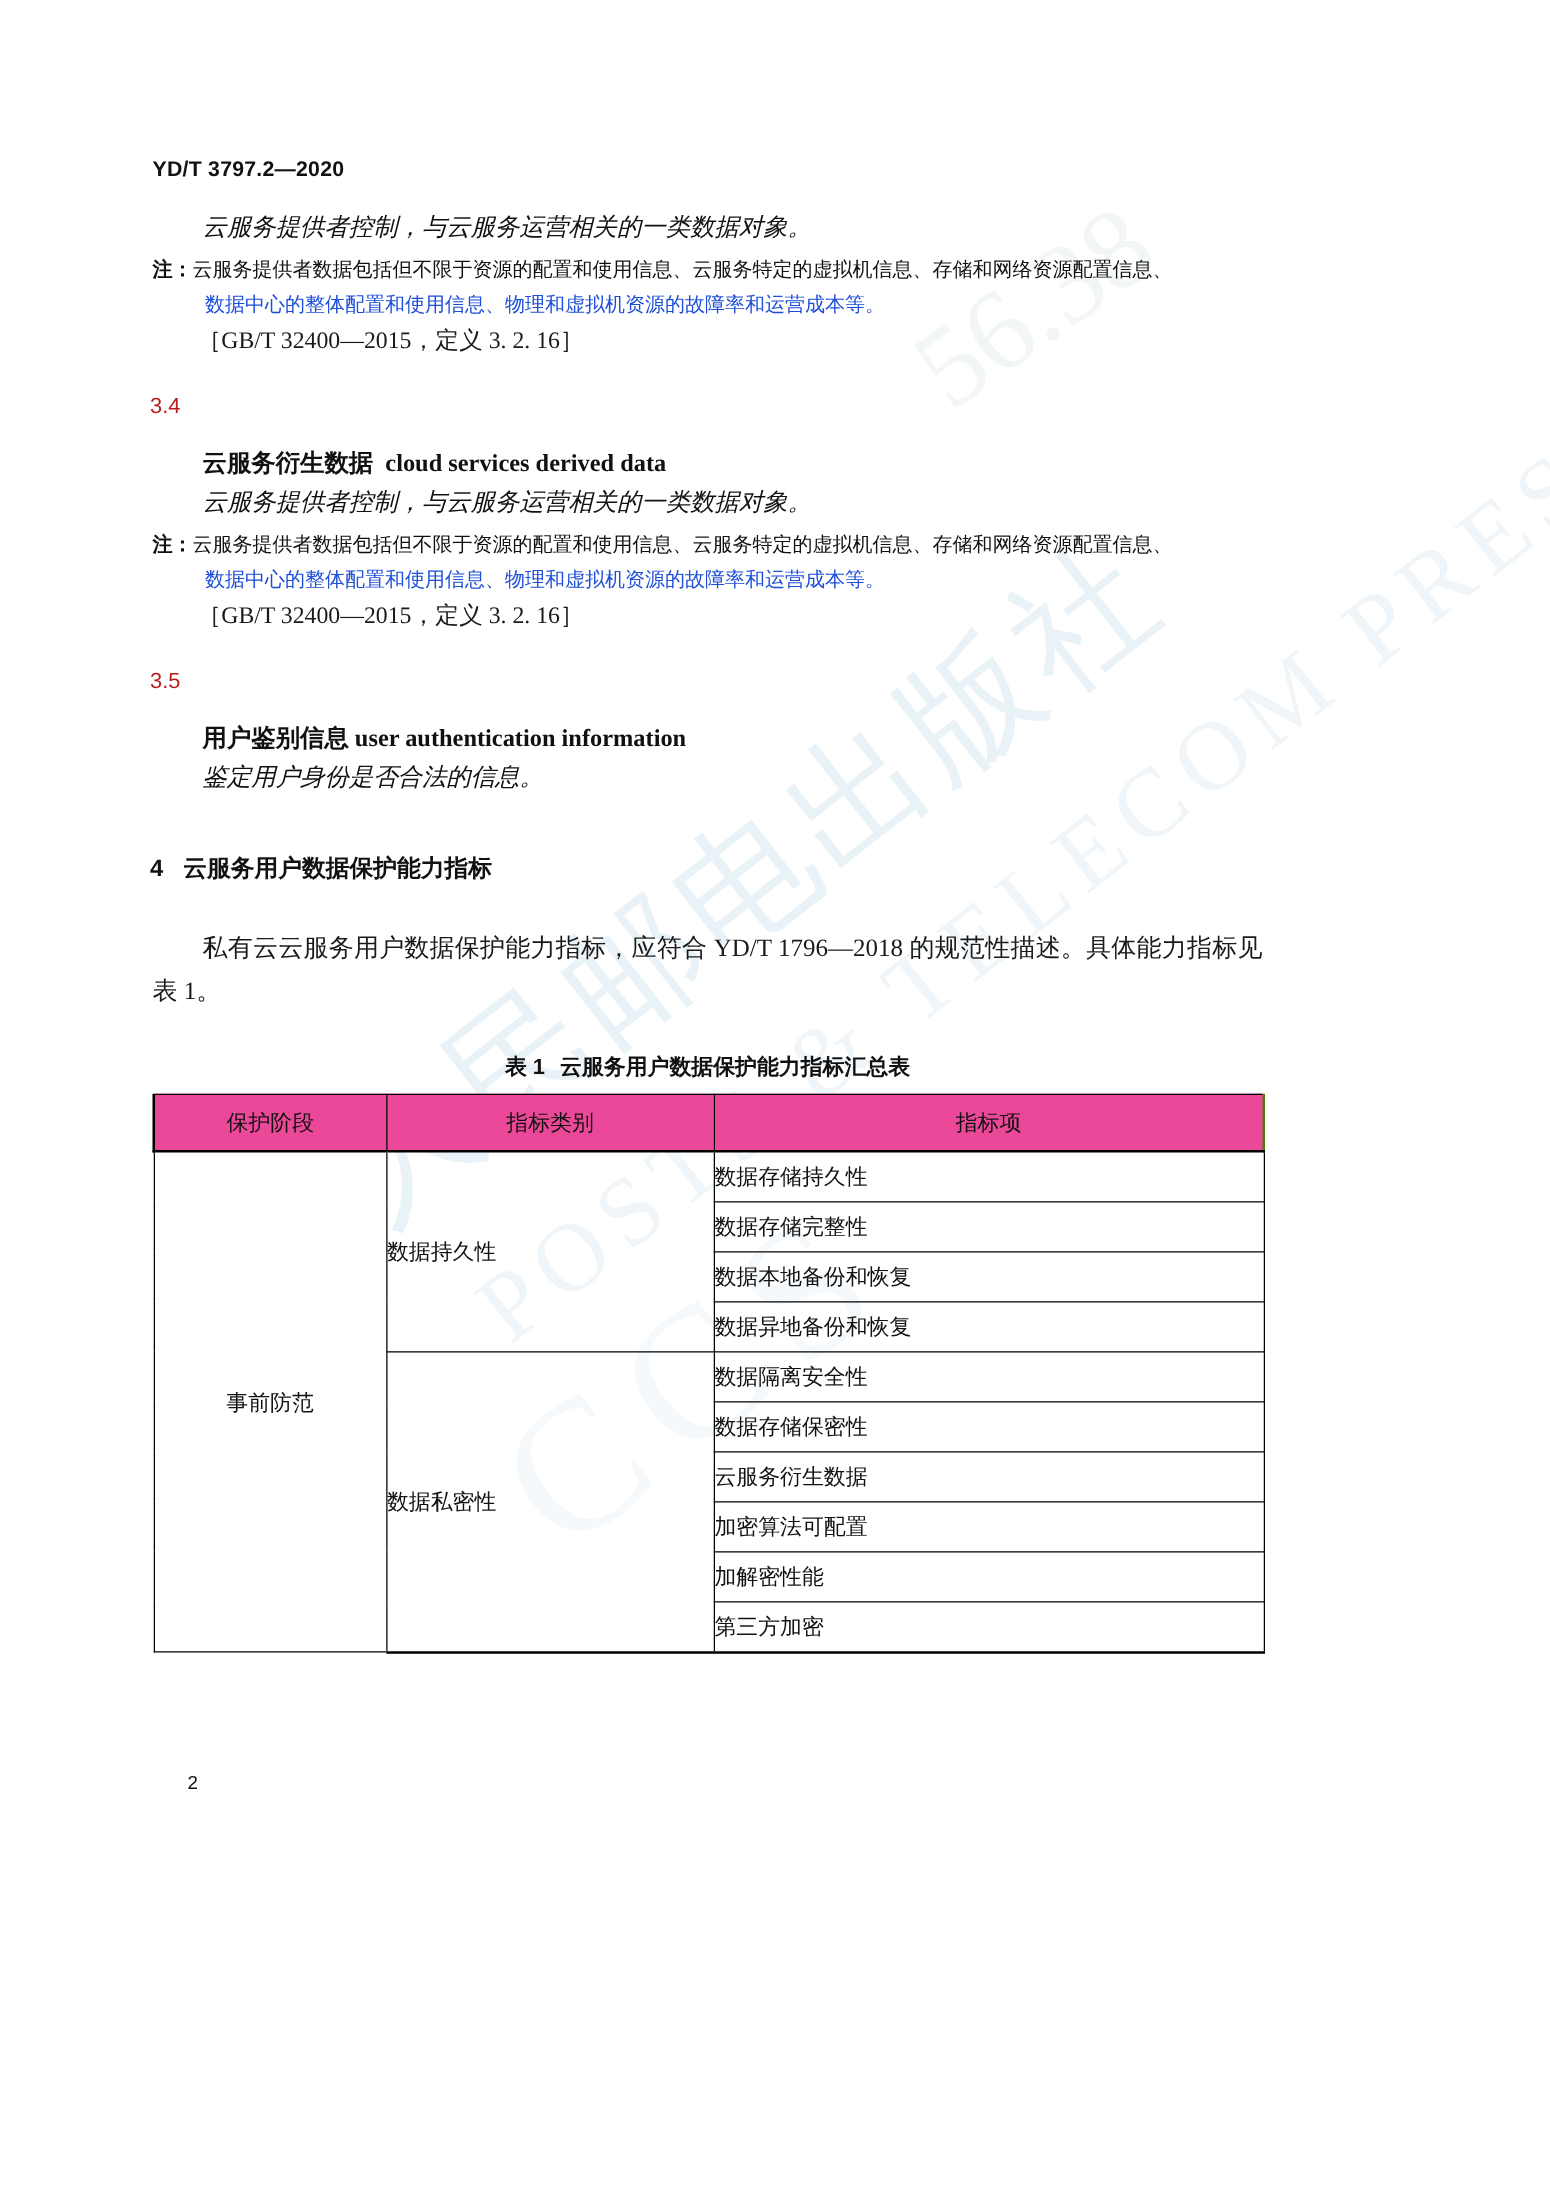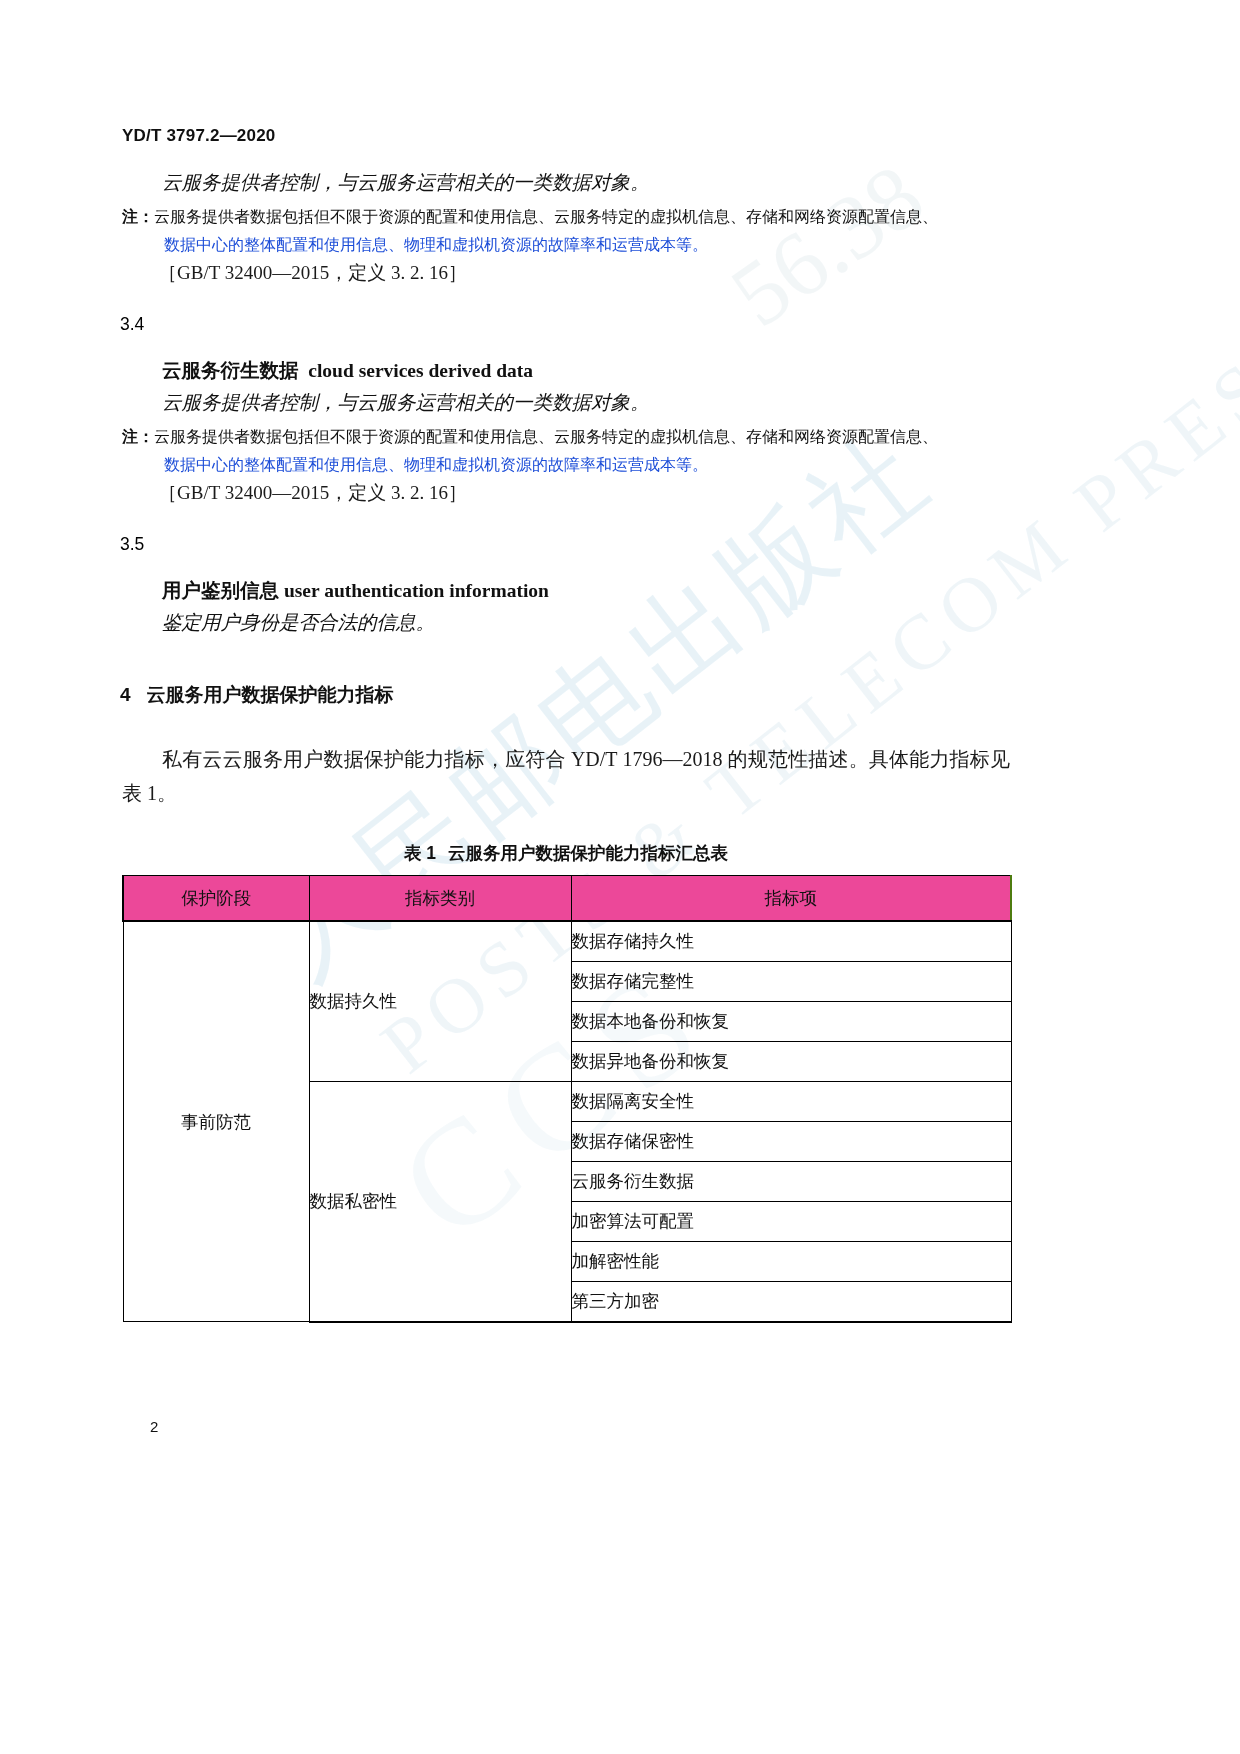--- a/index.html
+++ b/index.html
@@ -77,21 +77,21 @@
     line-height: 1.5;
     margin: 2px 0 0 0;
     text-indent: 36px;
   }
 
   .clause-num {
     font-family: "Liberation Sans", "DejaVu Sans", sans-serif;
     font-size: 17.5px;
     margin: 26px 0 0 0;
     margin-left: -2px;
-    color: #000000;
+    color: #b91c1c;
   }
 
   .term {
     font-size: 19.5px;
     font-weight: bold;
     margin: 22px 0 4px 0;
     text-indent: 40px;
     color: #111;
   }
   .term .en { font-family: "Liberation Serif", serif; }

